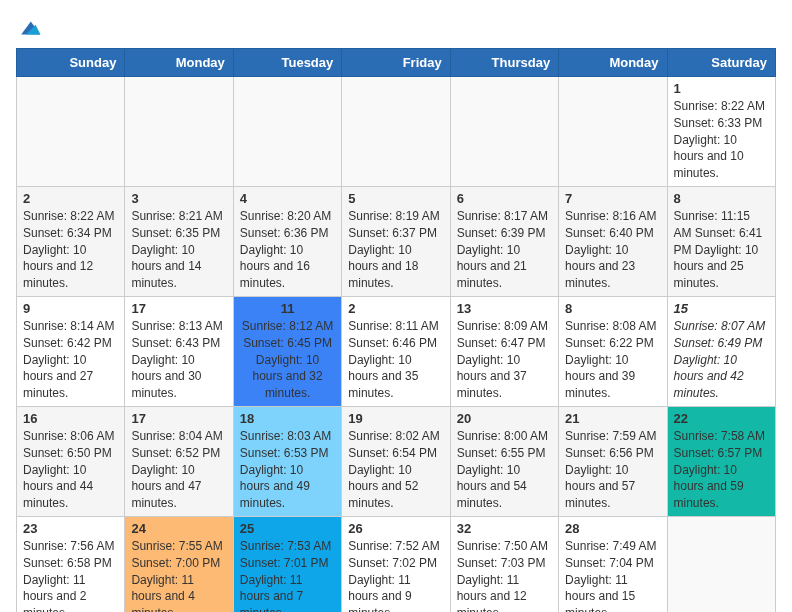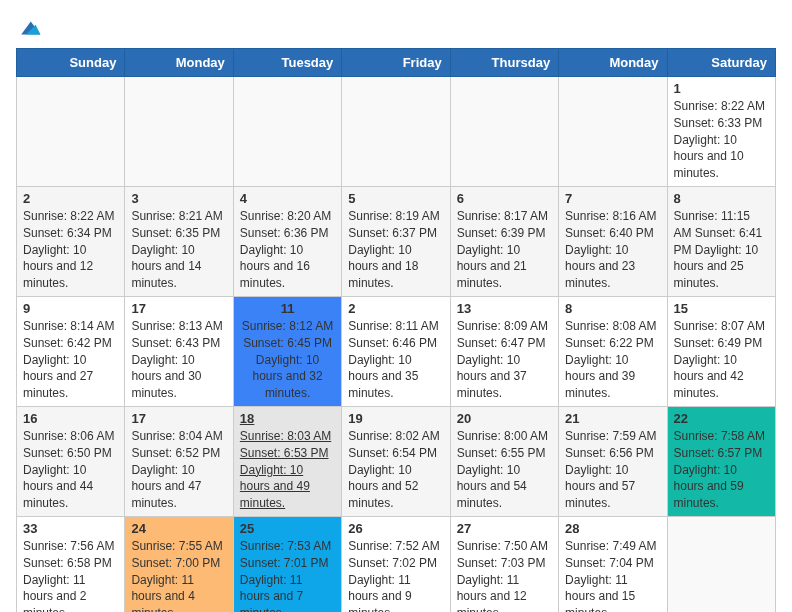--- a/index.html
+++ b/index.html
@@ -238,21 +238,21 @@
 Daylight: 10 hours
 and 37 minutes.</div>
         </td>
         <td style="background: rgb(255, 255, 255);">
           <span class="day-number">8</span>
           <div class="day-info">Sunrise: 8:08 AM
 Sunset: 6:22 PM
 Daylight: 10 hours
 and 39 minutes.</div>
         </td>
-        <td style="background: rgb(255, 255, 255);">
+        <td style="background: rgb(255, 255, 255); font-style: italic;">
           <span class="day-number">15</span>
           <div class="day-info">Sunrise: 8:07 AM
 Sunset: 6:49 PM
 Daylight: 10 hours
 and 42 minutes.</div>
         </td>
       </tr>
       <tr class="week-row">
         <td style="background: rgb(245, 245, 245);">
           <span class="day-number">16</span>
@@ -261,21 +261,21 @@
 Daylight: 10 hours
 and 44 minutes.</div>
         </td>
         <td style="background: rgb(245, 245, 245);">
           <span class="day-number">17</span>
           <div class="day-info">Sunrise: 8:04 AM
 Sunset: 6:52 PM
 Daylight: 10 hours
 and 47 minutes.</div>
         </td>
-        <td style="background: #e5e5e5; text-decoration: underline;">
+        <td style="background: #7dd3fc;">
           <span class="day-number">18</span>
           <div class="day-info">Sunrise: 8:03 AM
 Sunset: 6:53 PM
 Daylight: 10 hours
 and 49 minutes.</div>
         </td>
         <td style="background: rgb(245, 245, 245);">
           <span class="day-number">19</span>
           <div class="day-info">Sunrise: 8:02 AM
 Sunset: 6:54 PM
@@ -299,21 +299,21 @@
         <td style="background: #14b8a6;">
           <span class="day-number">22</span>
           <div class="day-info">Sunrise: 7:58 AM
 Sunset: 6:57 PM
 Daylight: 10 hours
 and 59 minutes.</div>
         </td>
       </tr>
       <tr class="week-row">
         <td style="background: rgb(255, 255, 255);">
-          <span class="day-number">33</span>
+          <span class="day-number">23</span>
           <div class="day-info">Sunrise: 7:56 AM
 Sunset: 6:58 PM
 Daylight: 11 hours
 and 2 minutes.</div>
         </td>
         <td style="background: #fdba74;">
           <span class="day-number">24</span>
           <div class="day-info">Sunrise: 7:55 AM
 Sunset: 7:00 PM
 Daylight: 11 hours
@@ -327,21 +327,21 @@
 and 7 minutes.</div>
         </td>
         <td style="background: rgb(255, 255, 255);">
           <span class="day-number">26</span>
           <div class="day-info">Sunrise: 7:52 AM
 Sunset: 7:02 PM
 Daylight: 11 hours
 and 9 minutes.</div>
         </td>
         <td style="background: rgb(255, 255, 255);">
-          <span class="day-number">27</span>
+          <span class="day-number">32</span>
           <div class="day-info">Sunrise: 7:50 AM
 Sunset: 7:03 PM
 Daylight: 11 hours
 and 12 minutes.</div>
         </td>
         <td style="background: rgb(255, 255, 255);">
           <span class="day-number">28</span>
           <div class="day-info">Sunrise: 7:49 AM
 Sunset: 7:04 PM
 Daylight: 11 hours

